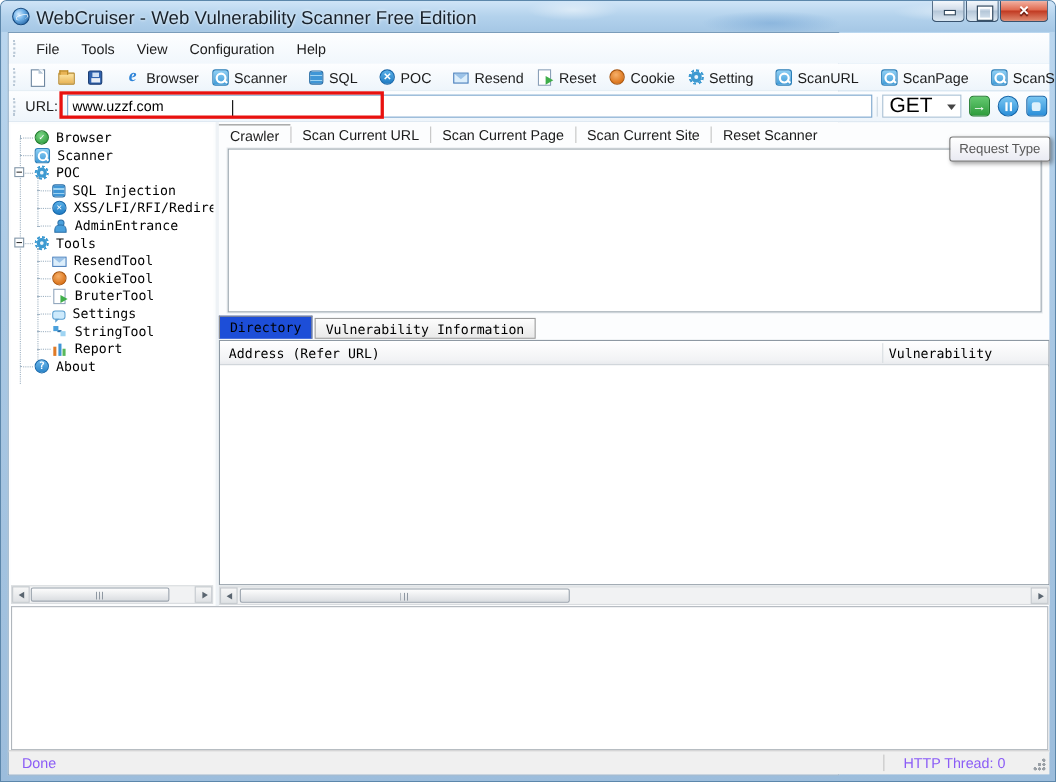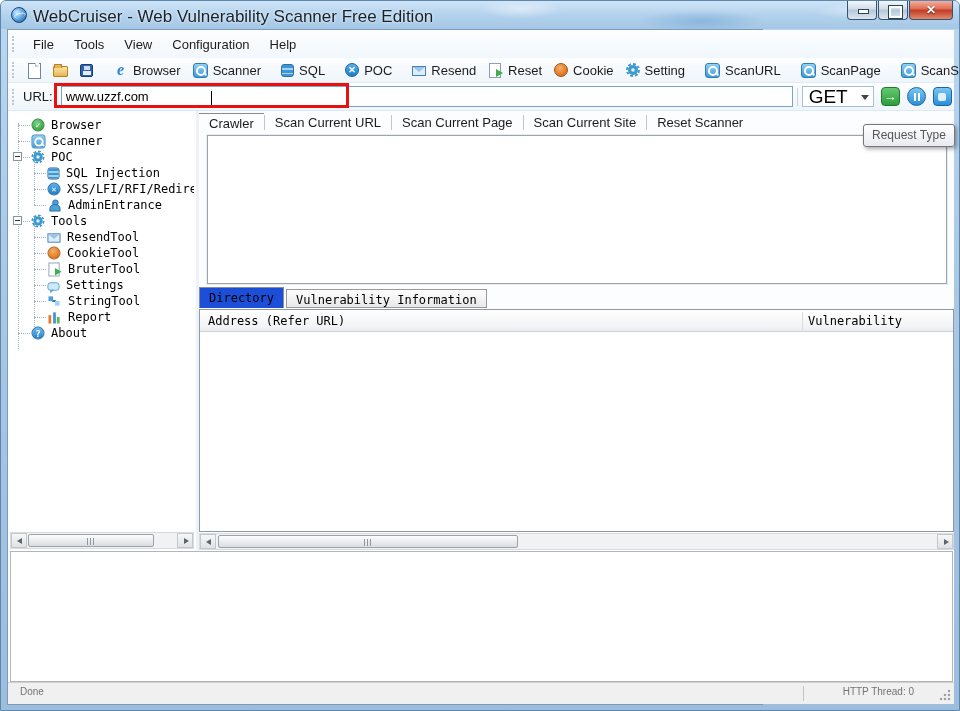--- a/index.html
+++ b/index.html
@@ -150,21 +150,21 @@
   .hs-btn.right::after { content:""; position:absolute; left:6px; top:4px; border-top:3.5px solid transparent; border-bottom:3.5px solid transparent; border-left:5px solid #5a6570; }
   .hs-thumb { position:absolute; top:1px; height:13px; border-radius:2px; background:linear-gradient(180deg,#fdfdfd,#dadde1); border:1px solid #9aa3ad; }
   .hs-thumb::after { content:""; position:absolute; left:50%; top:3px; margin-left:-4px; width:8px; height:7px;
     background:repeating-linear-gradient(90deg,#8f98a2 0 1px,transparent 1px 3px); }
 
   
   .bottom-pane { position:absolute; left:2px; top:440px; width:943px; height:131px; background:#fff; border:1px solid #b0b6bc; }
 
   
   .statusbar { position:absolute; left:0; bottom:0; width:946px; height:22px; background:#f0f0f0; border-top:1px solid #cfcfcf;
-    font-size:10px; color:#737373; }
+    font-size:13px; color:#8b5cf6; }
   .status-left { position:absolute; left:12px; top:3px; }
   .status-div { position:absolute; right:150px; top:3px; width:1px; height:15px; background:#c3c3c3; }
   .status-right { position:absolute; right:40px; top:3px; }
   .resize-grip { position:absolute; right:3px; bottom:3px; width:13px; height:13px;
     background:
       radial-gradient(circle at 11px 11px,#9aa0a6 1.4px,transparent 1.6px),
       radial-gradient(circle at 7px 11px,#9aa0a6 1.4px,transparent 1.6px),
       radial-gradient(circle at 11px 7px,#9aa0a6 1.4px,transparent 1.6px),
       radial-gradient(circle at 3px 11px,#9aa0a6 1.4px,transparent 1.6px),
       radial-gradient(circle at 7px 7px,#9aa0a6 1.4px,transparent 1.6px),

